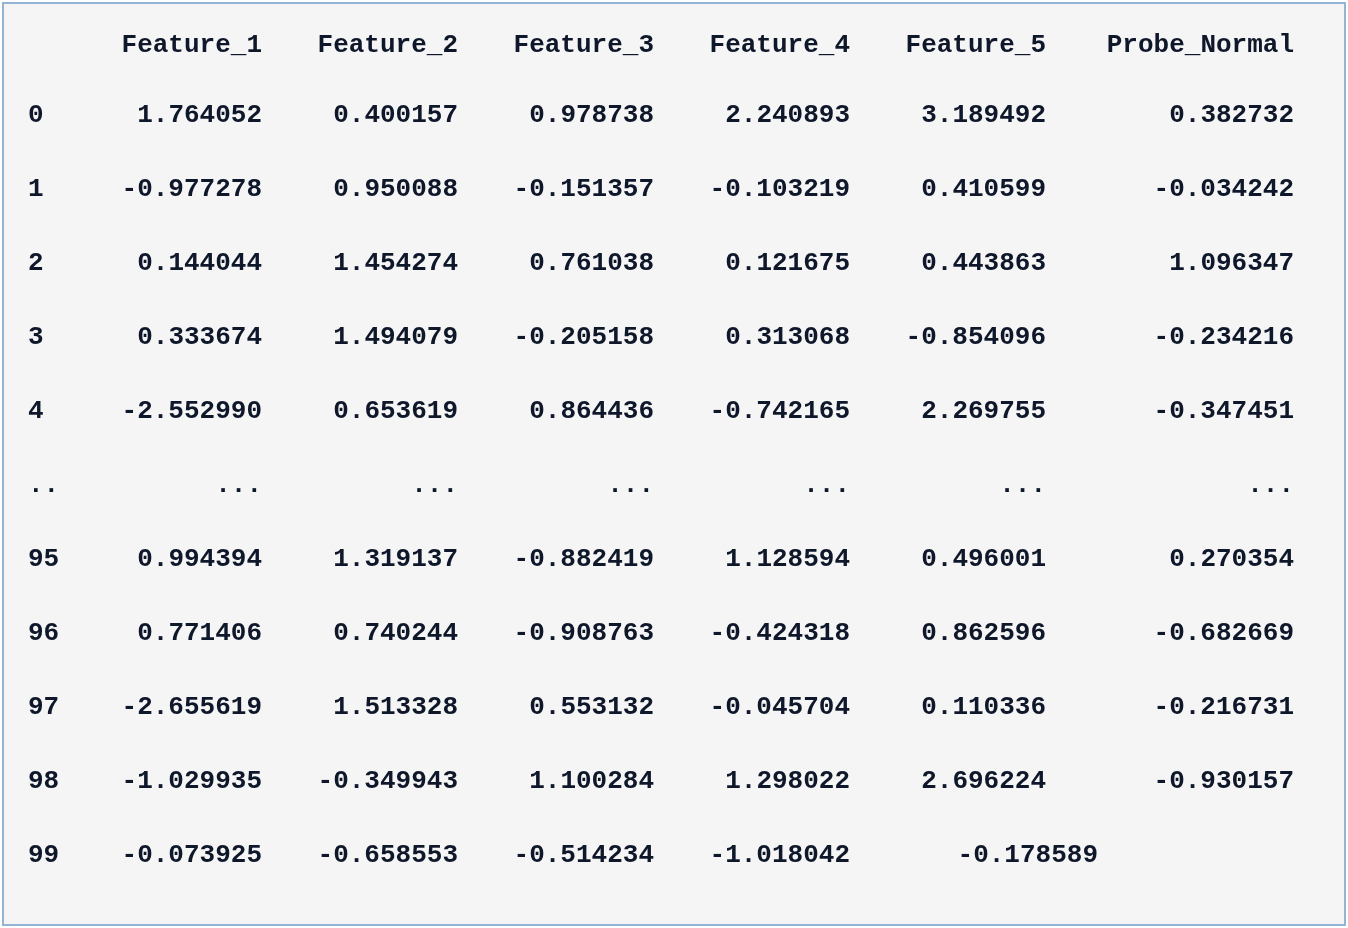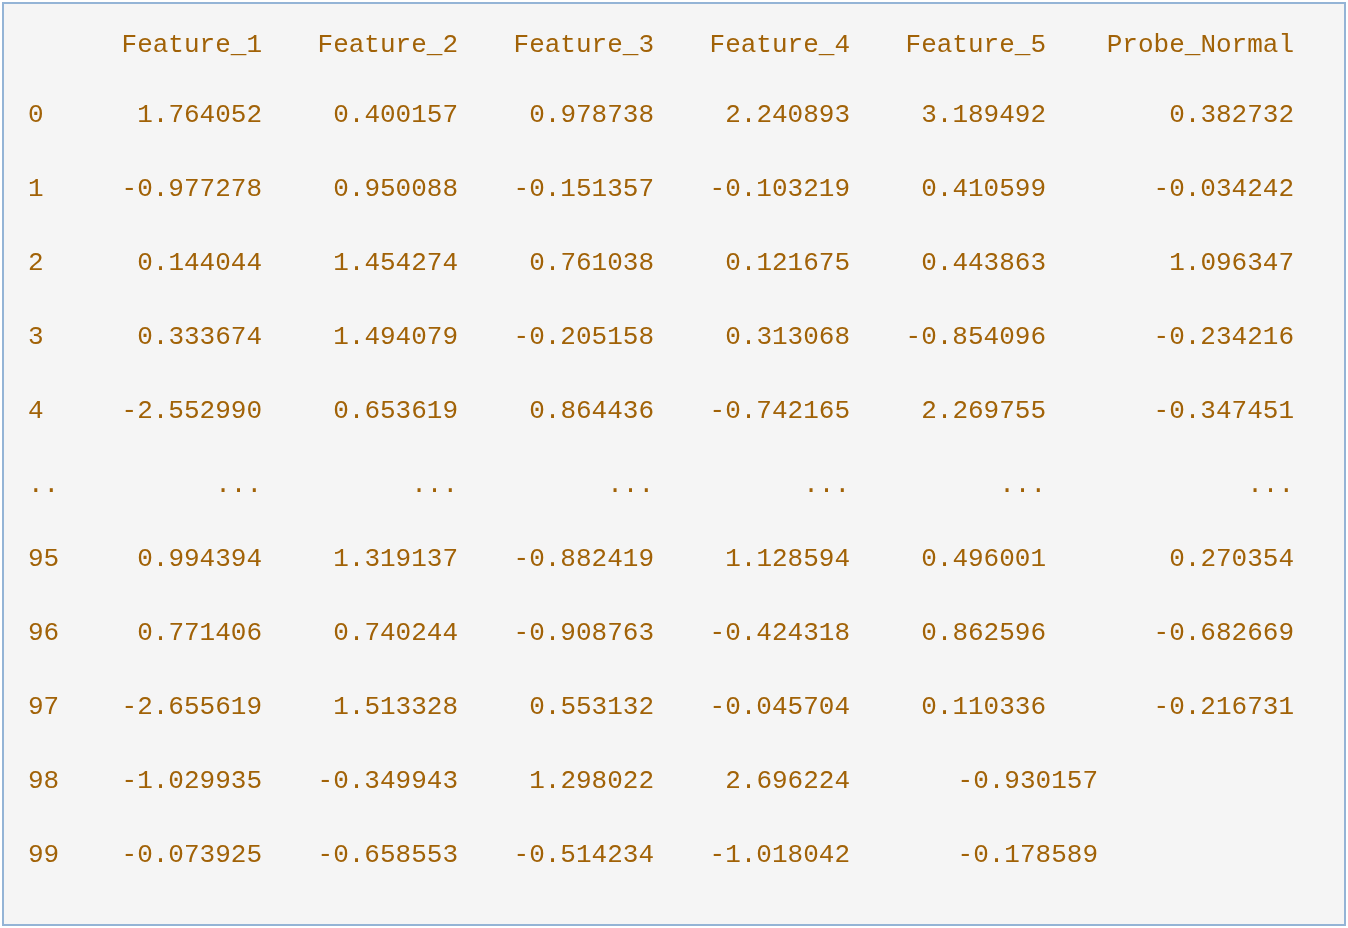--- a/index.html
+++ b/index.html
@@ -12,25 +12,26 @@
       font-family: "Consolas", "Menlo", "Monaco", "Courier New", monospace;
     }
     .frame {
       box-sizing: border-box;
       width: 1344px;
       height: 924px;
       margin: 2px;
       border: 2px solid #94b4d6;
       background: #f5f5f5;
       padding: 28px 0 0 0;
-      color: #a16207;
+      color: #0f172a;
       font-size: 26px;
       line-height: 1;
       overflow: hidden;
       position: relative;
+      font-weight: bold;
     }
     .row {
       display: flex;
       align-items: baseline;
       height: 74px;
       padding-left: 24px;
       white-space: pre;
     }
     .hdr {
       height: 70px;
@@ -151,20 +152,21 @@
     <span class="col">1.513328</span>
     <span class="col">0.553132</span>
     <span class="col">-0.045704</span>
     <span class="col">0.110336</span>
     <span class="col last">-0.216731</span>
   </div>
   <div class="row">
     <span class="idx">98</span>
     <span class="col">-1.029935</span>
     <span class="col">-0.349943</span>
+    <span class="col">1.100284</span>
     <span class="col">1.298022</span>
     <span class="col">2.696224</span>
     <span class="col last">-0.930157</span>
   </div>
   <div class="row">
     <span class="idx">99</span>
     <span class="col">-0.073925</span>
     <span class="col">-0.658553</span>
     <span class="col">-0.514234</span>
     <span class="col">-1.018042</span>

